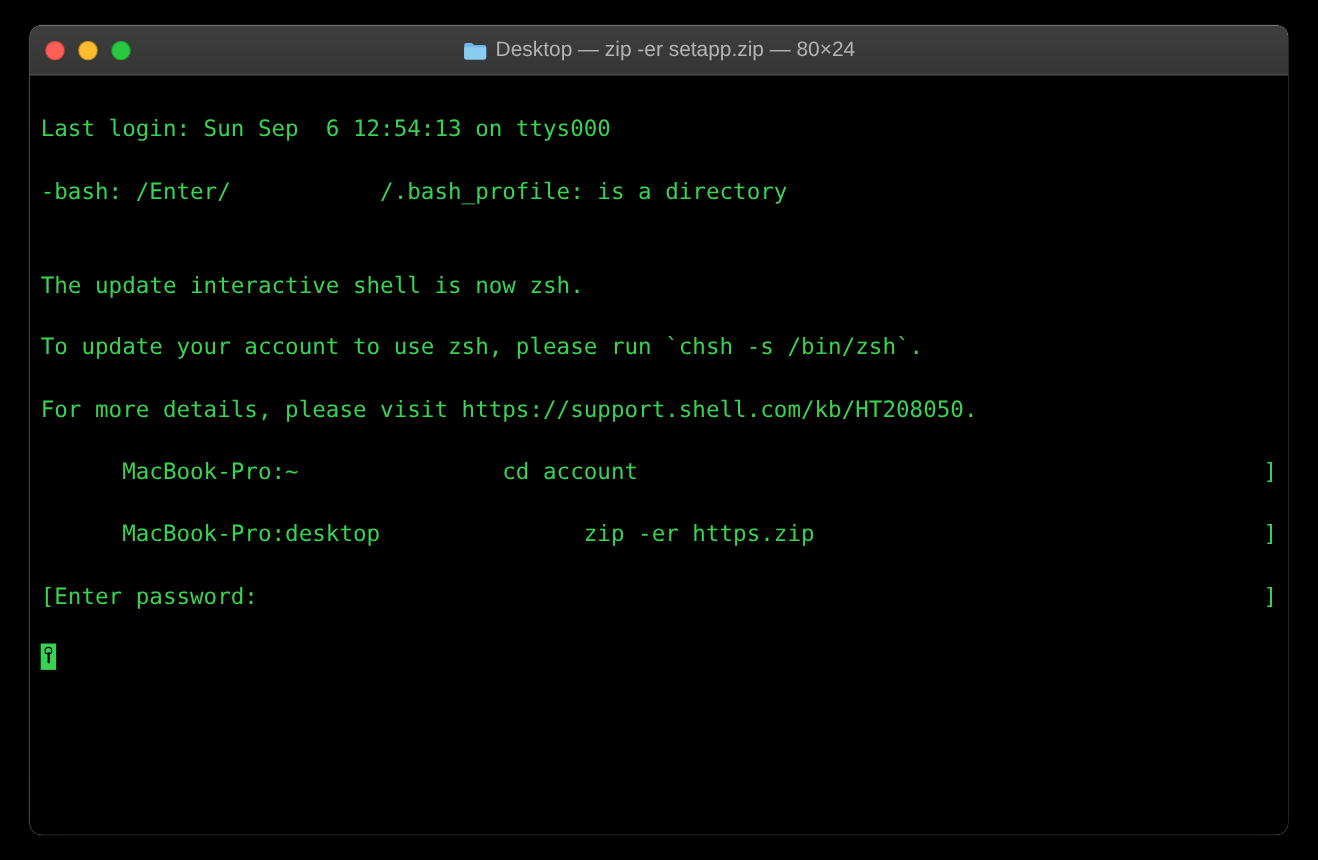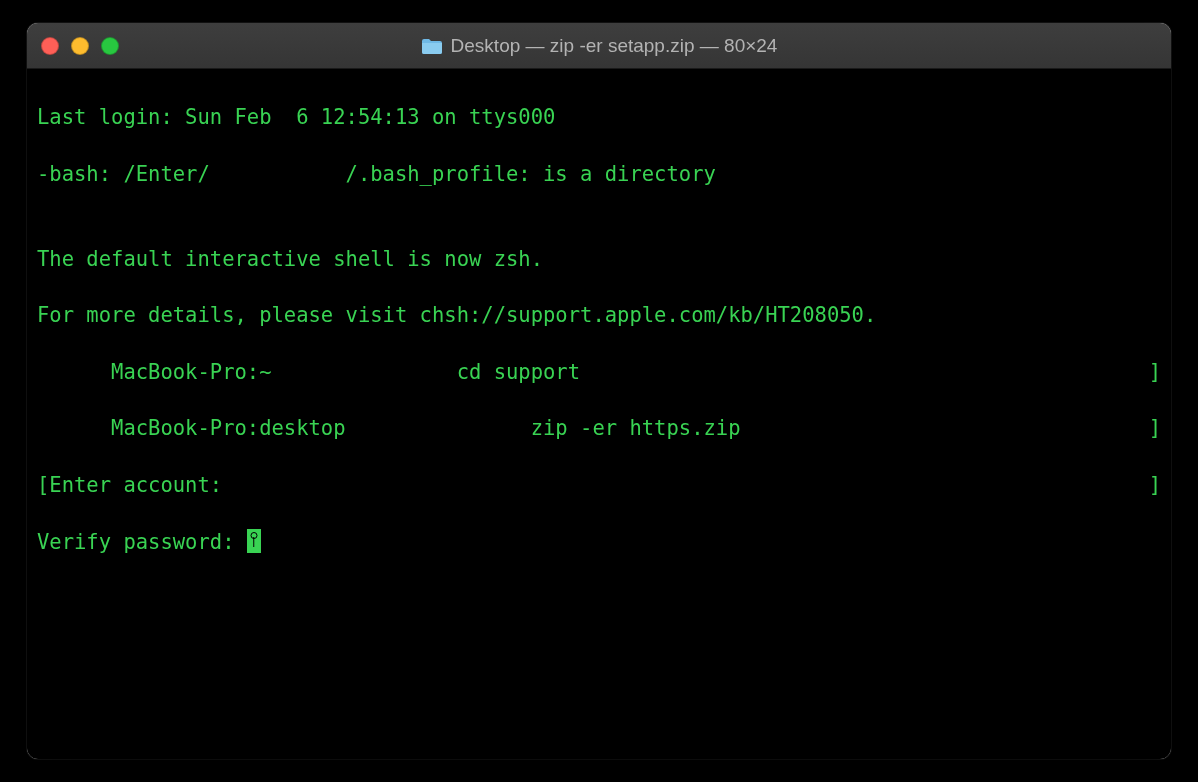--- a/index.html
+++ b/index.html
@@ -126,23 +126,24 @@
       <span class="folder-icon">
         <svg viewBox="0 0 22 18" width="22" height="18">
           <path d="M1 4 Q1 2 3 2 L8 2 L10 4 L19 4 Q21 4 21 6 L21 15 Q21 17 19 17 L3 17 Q1 17 1 15 Z" fill="#6fb9e6"></path>
           <path d="M1 6 L21 6 L21 15 Q21 17 19 17 L3 17 Q1 17 1 15 Z" fill="#8accf0"></path>
         </svg>
       </span>
       <span class="title-text">Desktop — zip -er setapp.zip — 80×24</span>
     </div>
   </div>
   <div class="terminal-body">
-<span class="line">Last login: Sun Feb  6 12:54:13 on ttys000</span>
+<span class="line">Last login: Sun Sep  6 12:54:13 on ttys000</span>
 <span class="line">-bash: /Enter/           /.bash_profile: is a directory</span>
 <span class="line"></span>
-<span class="line">The default interactive shell is now zsh.</span>
-<span class="line">For more details, please visit chsh://support.apple.com/kb/HT208050.</span>
-<span class="line right-bracket"><span class="content">      MacBook-Pro:~               cd support</span><span class="rb">]</span></span>
+<span class="line">The update interactive shell is now zsh.</span>
+<span class="line">To update your account to use zsh, please run `chsh -s /bin/zsh`.</span>
+<span class="line">For more details, please visit https://support.shell.com/kb/HT208050.</span>
+<span class="line right-bracket"><span class="content">      MacBook-Pro:~               cd account</span><span class="rb">]</span></span>
 <span class="line right-bracket"><span class="content">      MacBook-Pro:desktop               zip -er https.zip</span><span class="rb">]</span></span>
-<span class="line right-bracket"><span class="content">[Enter account:</span><span class="rb">]</span></span>
-<span class="line"><span>Verify password: </span><span class="key-cursor"></span></span>
+<span class="line right-bracket"><span class="content">[Enter password:</span><span class="rb">]</span></span>
+<span class="line"><span class="key-cursor"></span></span>
   </div>
 </div>
 
 </body></html>

